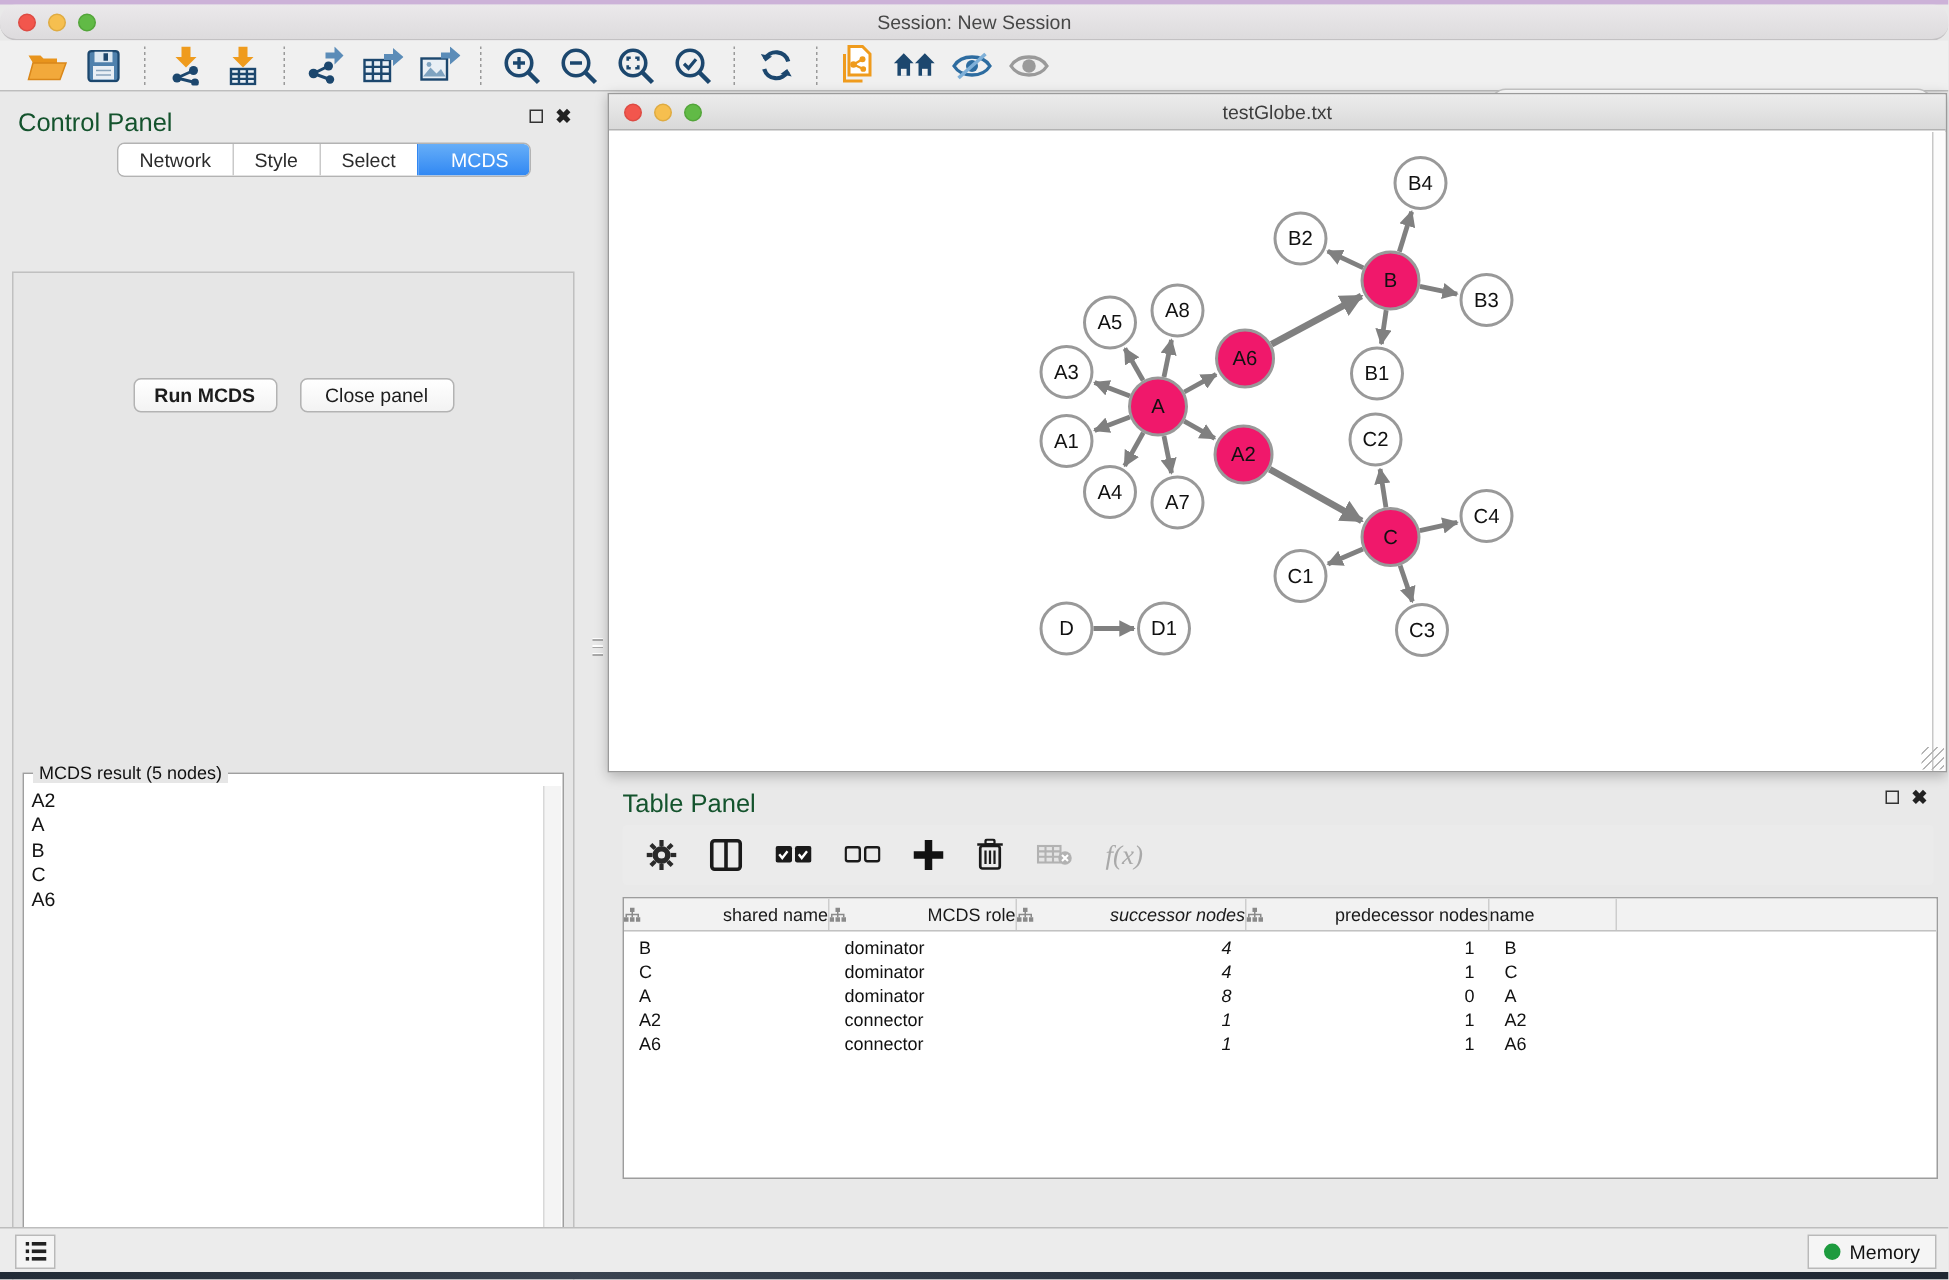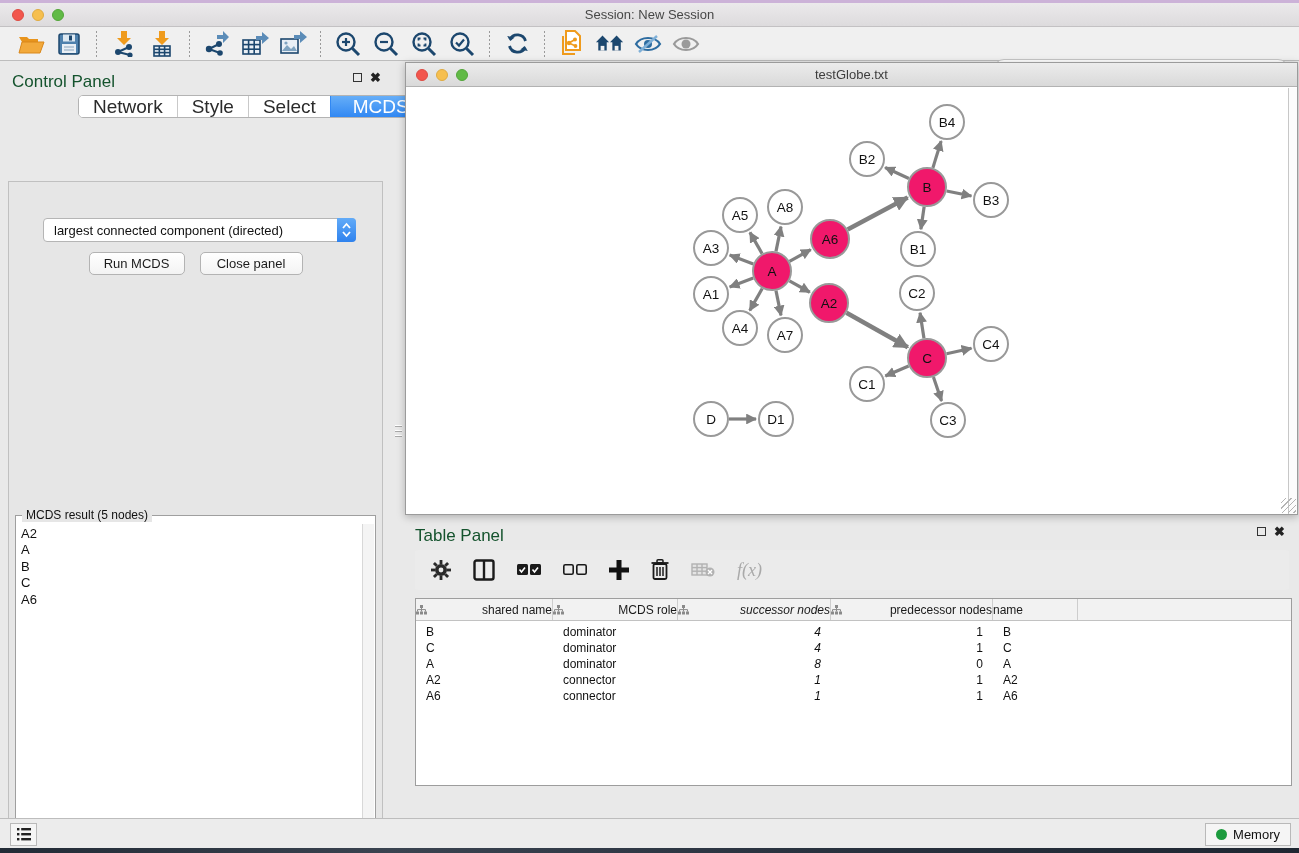--- a/index.html
+++ b/index.html
@@ -4,21 +4,21 @@
 <style>
   * { margin:0; padding:0; box-sizing:border-box; }
   html,body { width:1299px; height:853px; }
   body { font-family:"Liberation Sans", sans-serif; background:#e9e9e9; position:relative; overflow:hidden; }
   .abs { position:absolute; }
 
   
   #desktop-top { left:0; top:0; width:1299px; height:3px; background:#ccb2d8; }
   #titlebar { left:0; top:3px; width:1299px; height:24px;
     background:linear-gradient(#ebe9eb,#dddbdd); border-bottom:1px solid #c3c1c3;
-    display:flex; align-items:center; }
+    display:flex; align-items:center;border-radius:11px; }
   .traffic { width:12px; height:12px; border-radius:50%; margin-right:8px; }
   .t-red { background:#f2564d; border:1px solid #dd4b43; }
   .t-yellow { background:#f6bf4f; border:1px solid #dfab41; }
   .t-green { background:#61ba46; border:1px solid #53a53a; }
   #titlebar .lights { display:flex; margin-left:12px; }
   #window-title { position:absolute; left:0; right:0; text-align:center; font-size:13px; color:#474747; }
 
   #toolbar { left:0; top:27px; width:1299px; height:34px; background:#f0f0f0;
     border-bottom:1px solid #bdbdbd; display:flex; align-items:center; padding-left:12px; }
   .tb-icon { width:30px; height:28px; display:flex; align-items:center; justify-content:center; margin:0 4px; }
@@ -29,21 +29,21 @@
   #search-box input { border:none; outline:none; flex:1; font-size:12px; height:18px; background:transparent; }
 
   
   #control-panel { left:0; top:61px; width:391px; height:749px; }
   .panel-title { font-size:17px; color:#14532d; }
   .panel-btns { position:absolute; display:flex; gap:8px; align-items:center; }
   .float-glyph { width:9px; height:9px; border:1.5px solid #333; display:inline-block; }
   .close-glyph { font-size:13px; font-weight:bold; color:#222; line-height:9px; }
 
   .segmented { display:flex; border:1px solid #b3b3b3; border-radius:5px; overflow:hidden; background:#fff; height:23px; }
-  .seg { font-size:19px; color:#2b2b2b; display:flex; align-items:center; justify-content:center;
+  .seg { font-size:13px; color:#2b2b2b; display:flex; align-items:center; justify-content:center;
     border-left:1px solid #c9c9c9; background:#fff; padding:0 14px; }
   .seg:first-child { border-left:none; }
   .seg.active { background:linear-gradient(#66aef8,#3188f3); color:#fff; border-left-color:#3188f3;padding-left:22px; }
 
   #cp-content { left:8px; top:120px; width:375px; height:681px; background:#e6e6e6; border:1px solid #c0c0c0; }
   #opt-label { width:100%; text-align:center; top:14px; font-size:13px; color:#222; }
   #criterion-select { left:34px; top:36px; width:313px; height:24px; background:#fff;
     border:1px solid #b5b5b5; border-radius:4px; display:flex; align-items:center; }
   #criterion-select .sel-text { flex:1; font-size:13px; color:#111; padding-left:10px; white-space:nowrap; }
   .stepper { width:19px; height:24px; margin-right:-1px; border-radius:0 4px 4px 0;
@@ -280,32 +280,23 @@
 
   <div class="segmented abs" style="left:78px; top:34px;">
     <span class="seg">Network</span>
     <span class="seg">Style</span>
     <span class="seg">Select</span>
     <span class="seg active">MCDS</span>
   </div>
 
   <div id="cp-content" class="abs">
 
-    <div id="criterion-select" class="abs">
-      <span class="sel-text">largest connected component (directed)</span>
-      <span class="stepper">
-        <svg width="9" height="16" viewBox="0 0 9 16">
-            <path d="M1 6 L4.5 2 L8 6" fill="none" stroke="#fff" stroke-width="1.8"></path>
-            <path d="M1 10 L4.5 14 L8 10" fill="none" stroke="#fff" stroke-width="1.8"></path>
-          </svg>
-      </span>
-    </div>
 
     <div id="btn-row" class="abs">
-      <span class="cp-button" style="width:96px;">Run MCDS</span>
+      <span class="cp-button" style="width:96px;font-weight:bold;">Run MCDS</span>
       <span class="cp-button" style="width:103px;">Close panel</span>
     </div>
 
     <div id="result-group" class="abs">
       <span id="result-legend">MCDS result (5 nodes)</span>
       <div id="result-list">
         <div>A2</div>
         <div>A</div>
         <div>B</div>
         <div>C</div>

